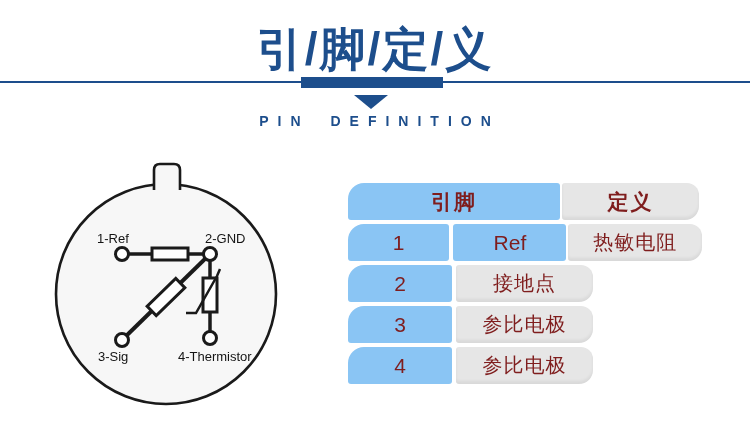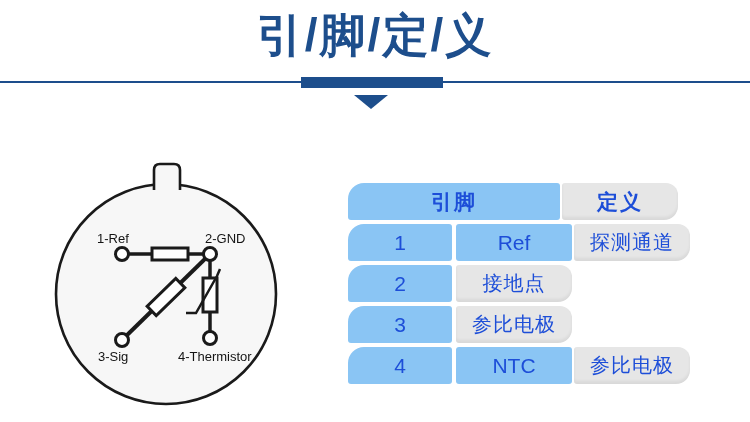--- a/index.html
+++ b/index.html
@@ -9,21 +9,21 @@
     height: 422px;
     background: #ffffff;
     overflow: hidden;
     font-family: "Liberation Sans", "DejaVu Sans", sans-serif;
   }
 
   
   .page-title {
     position: absolute;
     top: 6px; left: 0; right: 0;
-    margin: 0;
+    margin: 14px;
     text-align: center;
     font-size: 46px;
     line-height: 58px;
     font-weight: 800;
     letter-spacing: 2px;
     color: #1d4e8c;
   }
   .divider-line {
     position: absolute;
     top: 81px; left: 0;
@@ -76,49 +76,50 @@
     width: 354px;
     display: flex;
     flex-direction: column;
     gap: 4px;
   }
   .t-row { display: flex; height: 37px; }
   .cell {
     display: flex;
     align-items: center;
     justify-content: center;
-    color: #1d4ed8;
+    color: #7f1d1d;
     box-sizing: border-box;
     text-align: center;
   }
   .c-blue { background: #8ac5f4; }
   .c-gray {
     background: #e6e6e6;
     box-shadow: inset 0 -3px 3px rgba(0,0,0,0.06);
   }
   .w-pin  { width: 104px; margin-right: 4px; }
   .w-name { width: 116px; margin-right: 2px; }
-  .w-def  { width: 116px; }
+  .w-def  { width: 137px; }
   .w-merged { width: 212px; margin-right: 2px; }
   .r-left  { border-radius: 16px 3px 3px 3px; }
   .r-mid   { border-radius: 3px; }
   .r-right { border-radius: 3px 12px 14px 3px; }
   .th { font-size: 21px; font-weight: 700; letter-spacing: 2px; }
   .td { font-size: 21px; font-weight: 400; }
   .td-cn { font-size: 20px; letter-spacing: 1px; }
 </style>
 </head>
 <body>
 
 <div class="page">
 
   <h1 class="page-title">引/脚/定/义</h1>
   <div class="divider-line"></div>
   <div class="divider-bar"></div>
   <div class="down-triangle"></div>
+  <div class="page-subtitle">PIN DEFINITION</div>
 
   <svg class="pinout-svg" viewBox="40 155 260 260">
 
     <circle cx="166" cy="294" r="110" fill="#f7f7f7" stroke="#1a1a1a" stroke-width="2.6"></circle>
 
     <path d="M 154 190 L 154 170 Q 154 164 160 164 L 174 164 Q 180 164 180 170 L 180 190" fill="#f7f7f7" stroke="#1a1a1a" stroke-width="2.6"></path>
 
     <line x1="122" y1="254" x2="210" y2="254" stroke="#1a1a1a" stroke-width="3.5"></line>
     <line x1="122" y1="340" x2="210" y2="254" stroke="#1a1a1a" stroke-width="4"></line>
     <line x1="210" y1="254" x2="210" y2="338" stroke="#1a1a1a" stroke-width="3.5"></line>
@@ -143,33 +144,32 @@
   <div class="pin-table">
 
     <div class="t-row">
       <div class="cell c-blue w-merged r-left th">引脚</div>
       <div class="cell c-gray w-def r-right th">定义</div>
     </div>
 
     <div class="t-row">
       <div class="cell c-blue w-pin r-left td">1</div>
       <div class="cell c-blue w-name r-mid td">Ref</div>
-      <div class="cell c-gray w-def r-right td td-cn">探测通道</div>
+      <div class="cell c-gray w-def r-right td td-cn">热敏电阻</div>
     </div>
 
     <div class="t-row">
       <div class="cell c-blue w-pin r-left td">2</div>
       <div class="cell c-gray w-def r-right td td-cn">接地点</div>
     </div>
 
     <div class="t-row">
       <div class="cell c-blue w-pin r-left td">3</div>
       <div class="cell c-gray w-def r-right td td-cn">参比电极</div>
     </div>
 
     <div class="t-row">
       <div class="cell c-blue w-pin r-left td">4</div>
-      <div class="cell c-blue w-name r-mid td">NTC</div>
       <div class="cell c-gray w-def r-right td td-cn">参比电极</div>
     </div>
 
   </div>
 </div>
 
 </body></html>

